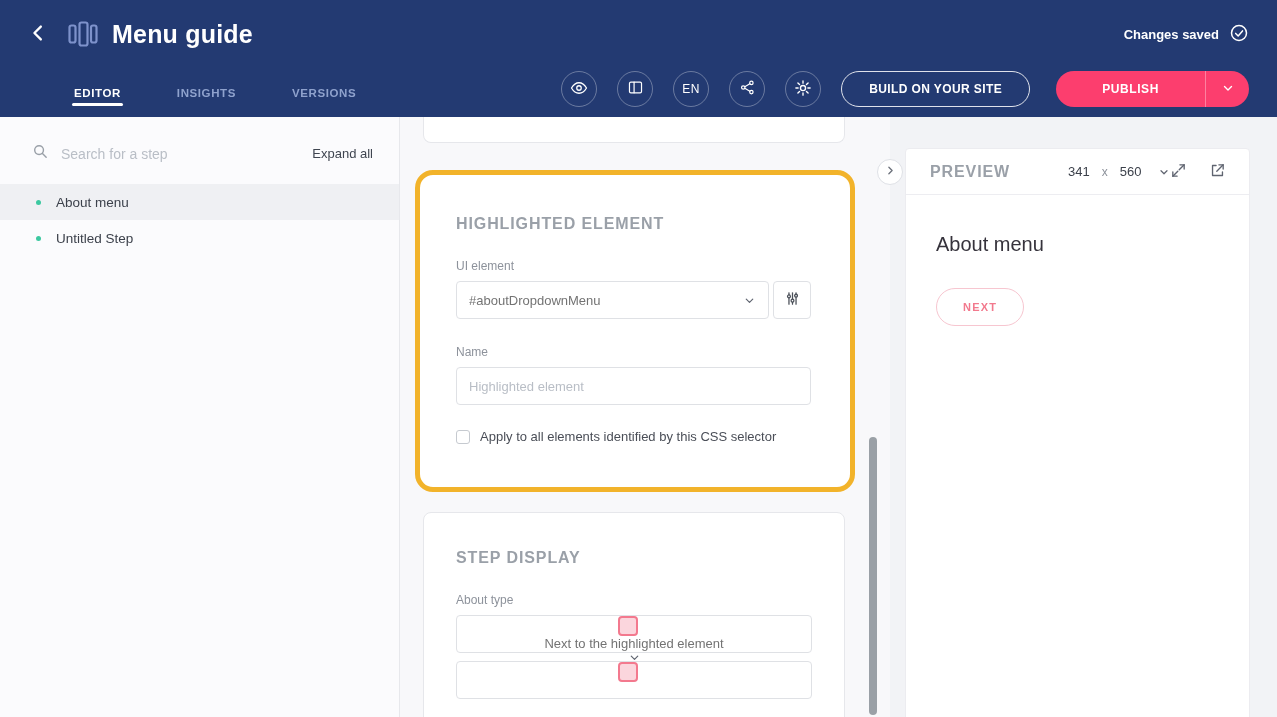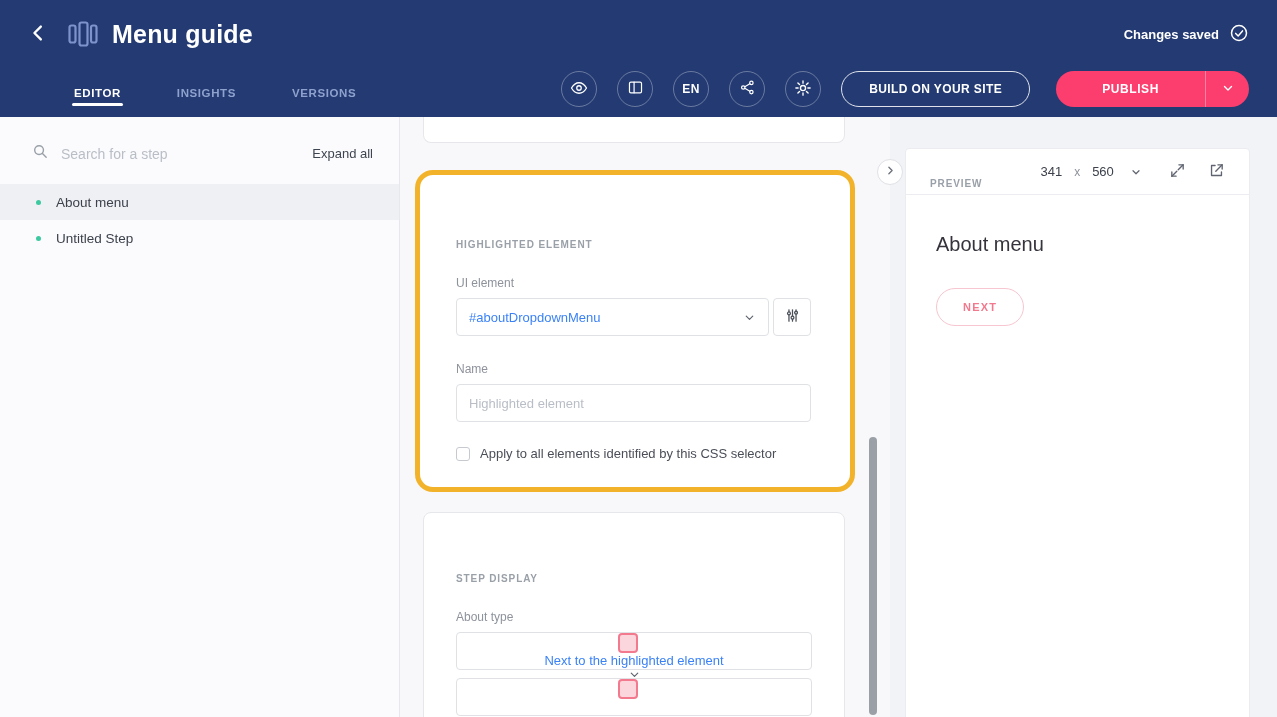--- a/index.html
+++ b/index.html
@@ -19,21 +19,21 @@
   .logo-icon { margin-left:14px; display:flex; align-items:center; }
   .guide-title { font-size:25px; font-weight:700; margin-left:14px; letter-spacing:0.2px; }
   .changes-saved { margin-left:auto; display:flex; align-items:center; gap:10px; font-size:13px; font-weight:700; }
   .row2 { display:flex; align-items:flex-end; height:59px; }
   .tabs { display:flex; gap:56px; margin-left:50px; align-items:flex-end; }
   .tab { font-size:11.5px; font-weight:700; letter-spacing:0.6px; color:#8fa2cd; padding-bottom:18px; position:relative; cursor:pointer; background:none; border:none; font-family:inherit; }
   .tab.active { color:#ffffff; }
   .tab.active::after { content:""; position:absolute; left:-2px; right:-2px; bottom:11px; height:3px; background:#fff; border-radius:2px; }
   .header-actions { margin-left:auto; display:flex; align-items:center; gap:20px; padding-bottom:10px; }
   .circle-btn { width:36px; height:36px; border-radius:50%; border:1px solid rgba(255,255,255,0.32); background:transparent; display:flex; align-items:center; justify-content:center; cursor:pointer; color:#fff; font-family:inherit; }
-  .circle-btn span.lang { font-size:12px; font-weight:700; color:#fff; letter-spacing:0.5px; }
+  .circle-btn span.lang { font-size:12px; font-weight:400; color:#fff; letter-spacing:0.5px; }
   .build-btn { height:36px; padding:0 27px; border:1px solid rgba(255,255,255,0.85); border-radius:18px; background:transparent; color:#fff; font-size:12px; font-weight:700; letter-spacing:0.4px; cursor:pointer; font-family:inherit; }
   .publish-group { display:flex; height:36px; margin-left:6px; }
   .publish-btn { background:#fc3e6e; color:#fff; border:none; border-radius:18px 0 0 18px; padding:0 46px; font-size:12px; font-weight:700; letter-spacing:0.6px; cursor:pointer; font-family:inherit; }
   .publish-caret-btn { background:#fc3e6e; color:#fff; border:none; border-left:1px solid rgba(255,255,255,0.35); border-radius:0 18px 18px 0; width:44px; display:flex; align-items:center; justify-content:center; cursor:pointer; }
 
   
   .main { flex:1; display:flex; min-height:0; }
 
   
   .sidebar { width:400px; flex:0 0 400px; background:#fbfbfd; border-right:1px solid #e7e8ec; }
@@ -43,24 +43,24 @@
   .expand-all { background:none; border:none; font-size:13px; color:#3f4550; cursor:pointer; font-family:inherit; }
   .step-item { height:36px; display:flex; align-items:center; padding-left:36px; font-size:13.5px; color:#3c414b; cursor:pointer; }
   .step-item.selected { background:#eff0f3; }
   .step-dot { width:5px; height:5px; border-radius:50%; background:#3cc8a0; margin-right:15px; flex:0 0 5px; }
 
   
   .content { flex:1; background:#f8f8fa; position:relative; overflow:hidden; padding-left:23px; }
   .card { background:#fff; border:1px solid #e6e7eb; border-radius:8px; width:422px; }
   .card-partial-top { height:26px; border-top:none; border-radius:0 0 8px 8px; }
   .hl-wrap { margin-top:27px; margin-left:-8px; width:440px; height:322px; border:5px solid #f2b32a; border-radius:18px; background:#fff; padding:40px 36px 0 36px; }
-  .section-title { font-size:10px; font-weight:700; letter-spacing:0.9px; color:#9aa0a8;margin-top:24px; }
+  .section-title { font-size:16px; font-weight:700; letter-spacing:0.9px; color:#9aa0a8; }
   .field-label { font-size:12px; color:#8d929b; margin-top:26px; }
   .select-row { display:flex; gap:4px; margin-top:8px; }
-  .select { height:38px; border:1px solid #dfe1e5; border-radius:4px; background:#fff; display:flex; align-items:center; padding:0 12px; cursor:pointer; font-size:13px; color:#3b82f6; }
+  .select { height:38px; border:1px solid #dfe1e5; border-radius:4px; background:#fff; display:flex; align-items:center; padding:0 12px; cursor:pointer; font-size:13px; color:#737373; }
   .select .sel-text { flex:1; }
   .select-ui { width:313px; }
   .icon-btn-sq { width:38px; height:38px; border:1px solid #dfe1e5; border-radius:4px; background:#fff; display:flex; align-items:center; justify-content:center; cursor:pointer; }
   .text-input { width:355px; height:38px; border:1px solid #dfe1e5; border-radius:4px; padding:0 12px; font-size:13px; color:#3f434c; outline:none; margin-top:8px; font-family:inherit; }
   .text-input::placeholder { color:#b9bec6; }
   .checkbox-row { display:flex; align-items:center; margin-top:24px; cursor:pointer; }
   .checkbox { width:14px; height:14px; border:1px solid #c6cad0; border-radius:3px; background:#fff; flex:0 0 14px; }
   .checkbox-label { font-size:13px; color:#4a4e57; margin-left:10px; }
   .step-display-card { margin-top:20px; height:400px; padding:36px 32px; }
   .select-full { width:358px;flex-direction:column; }

